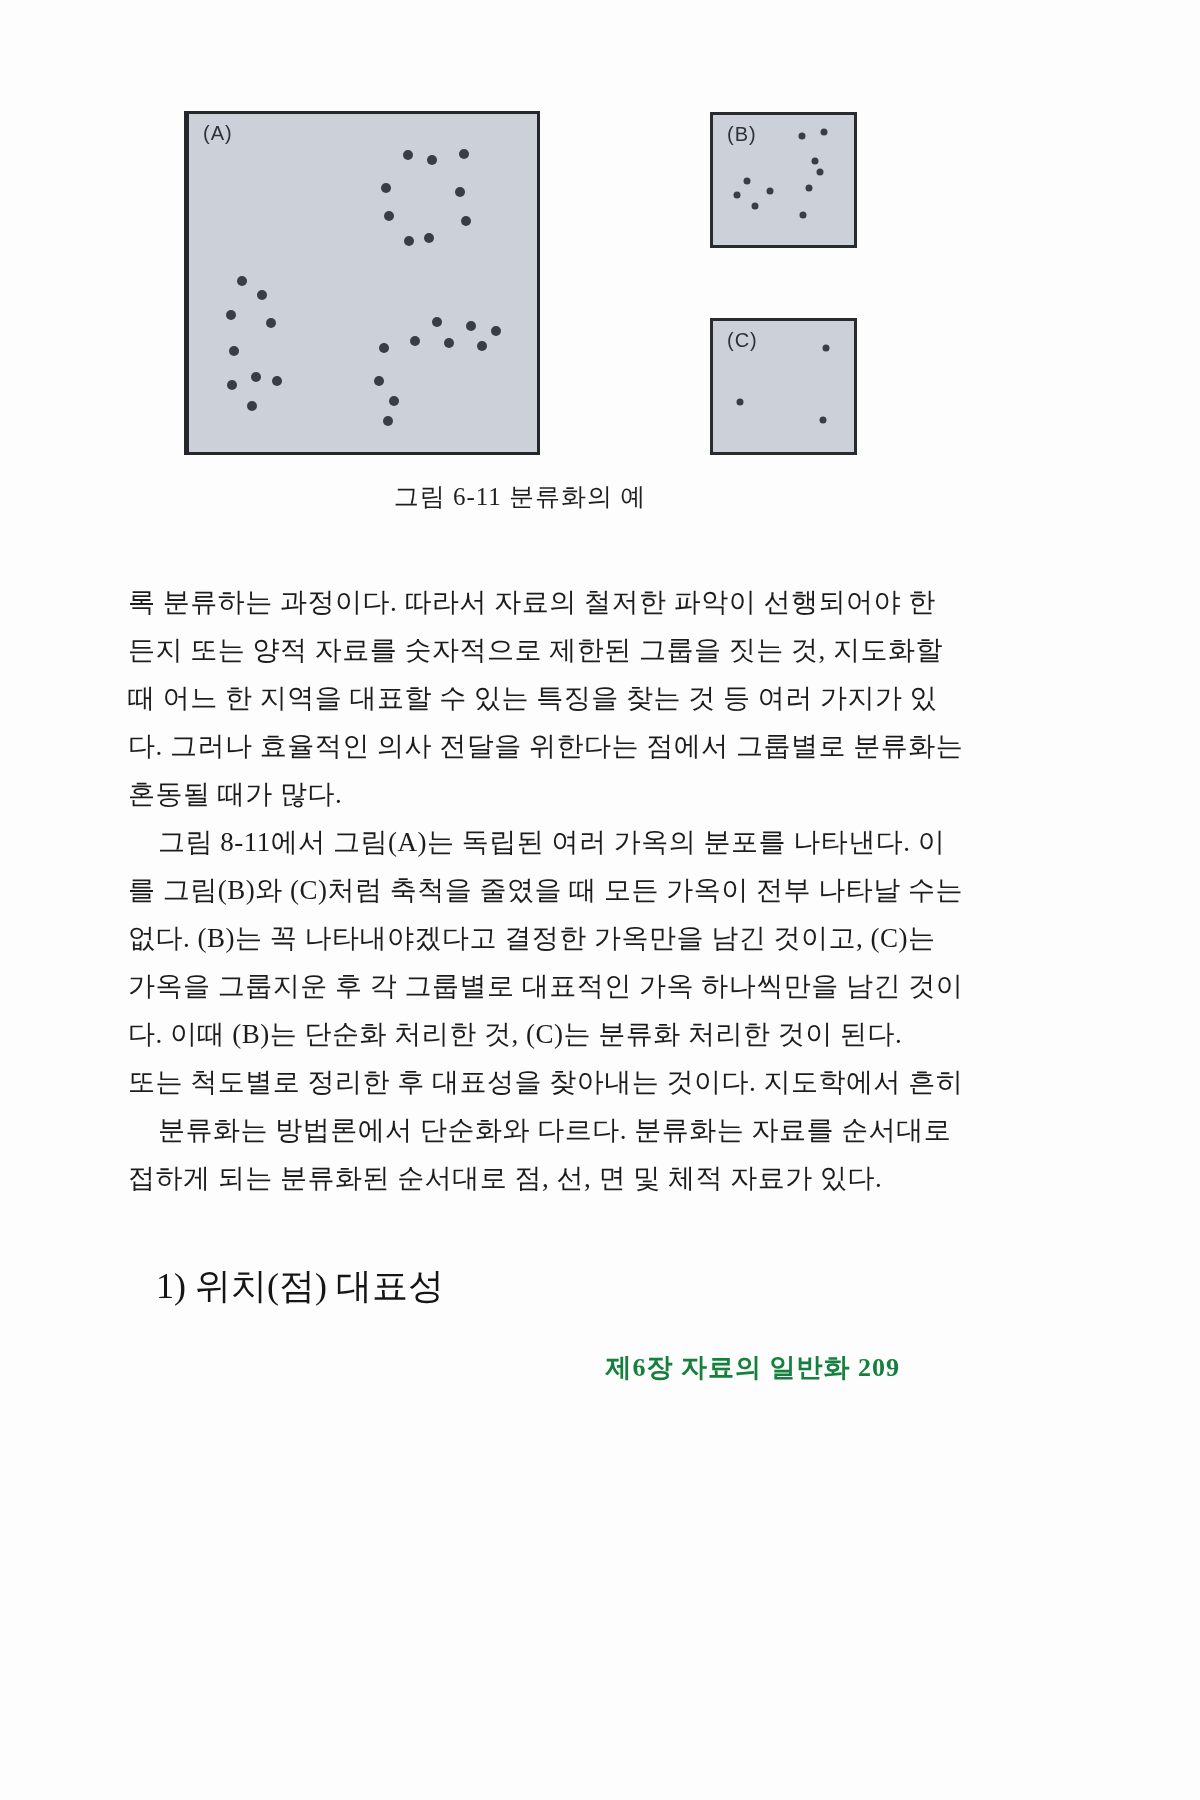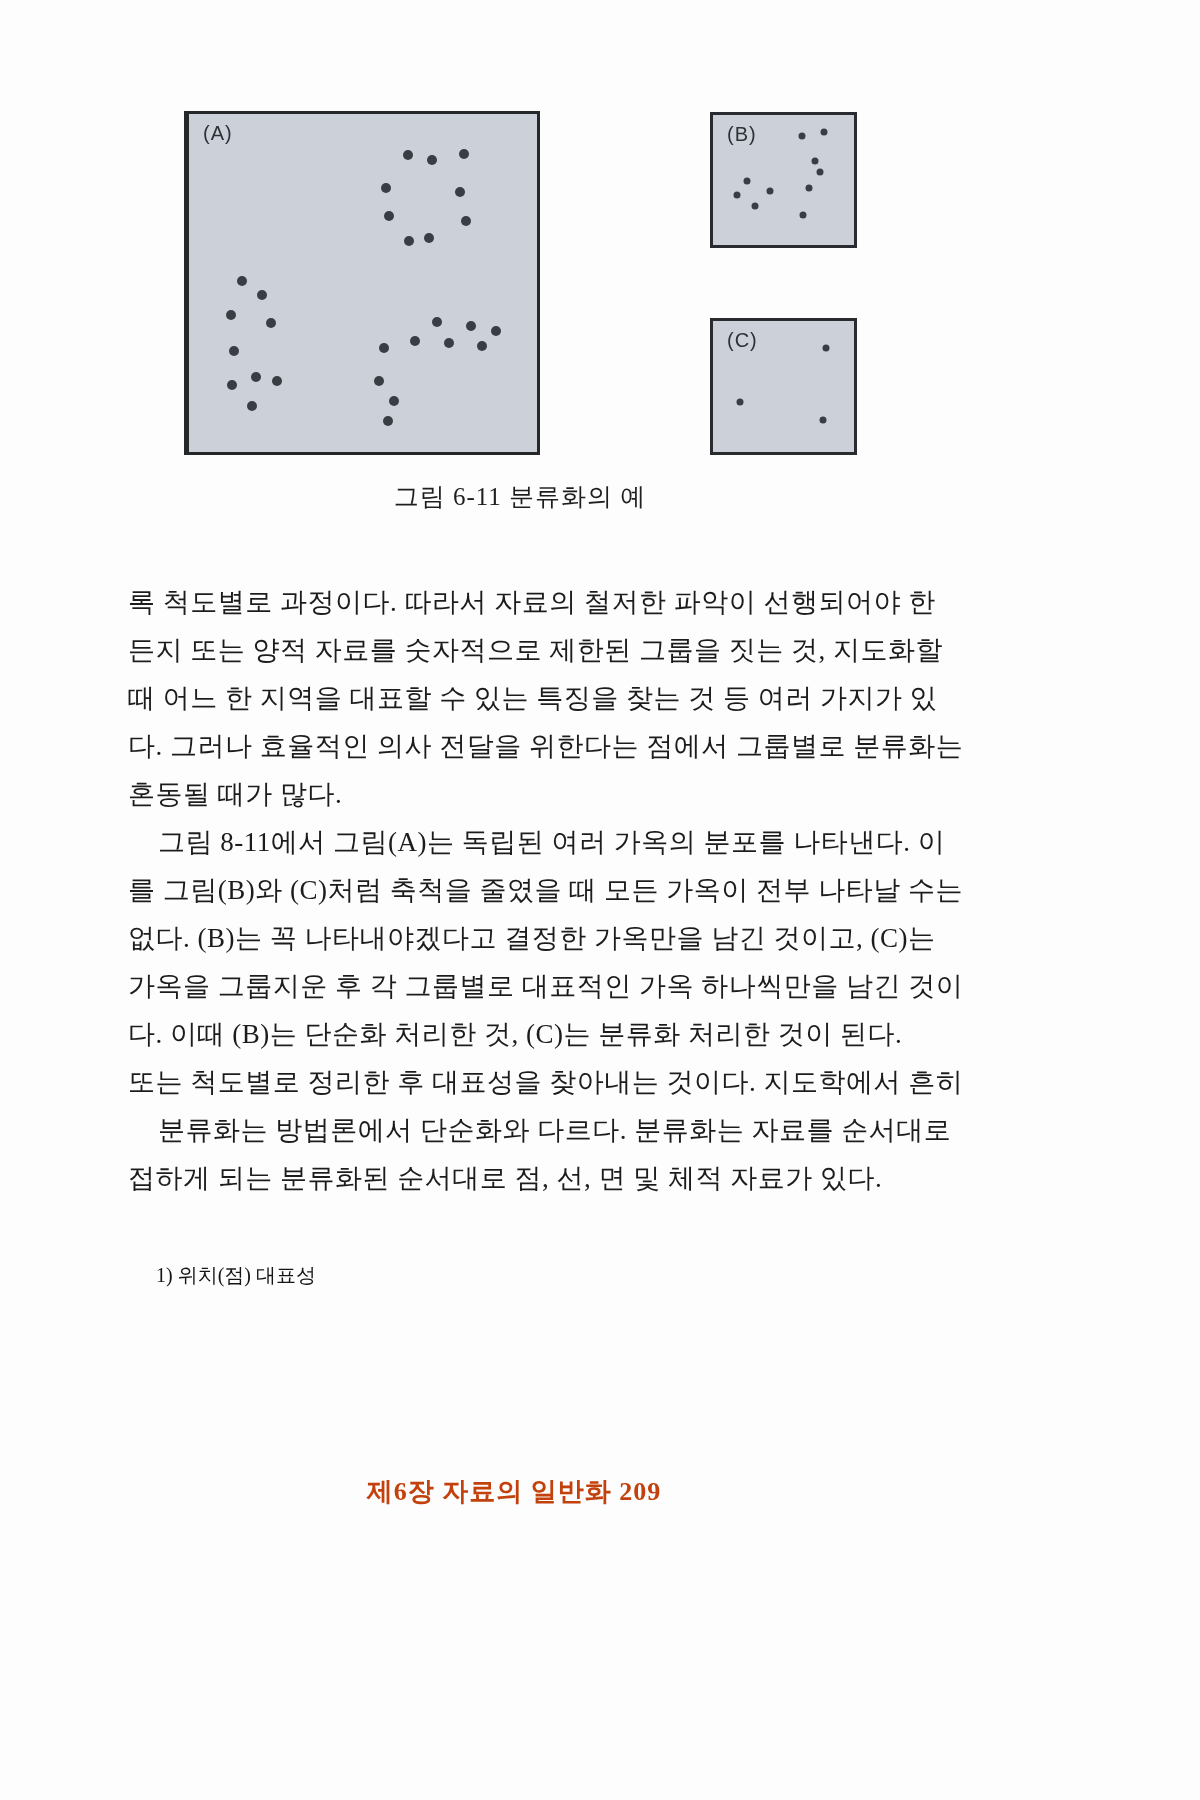--- a/index.html
+++ b/index.html
@@ -80,32 +80,32 @@
   .body-line.last {
     text-align-last: left;
   }
   .body-line.indent {
     text-indent: 30px;
   }
   .heading {
     position: absolute;
     left: 128px; top: 1262px;
     padding-left: 28px;
-    font-size: 20px;
+    font-size: 36px;
     color: #151515;
   }
   .footer {
     position: absolute;
-    left: 128px; top: 1474px;
+    left: 128px; top: 1350px;
     width: 772px;
-    text-align: center;
+    text-align: right;
     font-size: 26px;
     font-weight: bold;
     letter-spacing: 1px;
-    color: #c2410c;
+    color: #15803d;
   }
 </style>
 </head>
 <body>
 
 <div class="page">
 
   <div>
     <div class="panel panel-a" style="background: rgb(204, 209, 217);">
       <span class="panel-label">(A)</span>
@@ -154,21 +154,21 @@
     <div class="panel panel-c" style="background: rgb(204, 209, 217);">
       <span class="panel-label">(C)</span>
     <span class="dot" style="left: 113px; top: 27px; width: 7px; height: 7px; background: rgb(58, 61, 67);"></span>
         <span class="dot" style="left: 27px; top: 81px; width: 7px; height: 7px; background: rgb(58, 61, 67);"></span>
         <span class="dot" style="left: 110px; top: 99px; width: 7px; height: 7px; background: rgb(58, 61, 67);"></span>
       </div>
     <div class="caption">그림 6-11  분류화의 예</div>
   </div>
 
   <div class="body-text">
-      <div class="body-line">록 척도별로 과정이다. 따라서 자료의 철저한 파악이 선행되어야 한</div>
+      <div class="body-line">록 분류하는 과정이다. 따라서 자료의 철저한 파악이 선행되어야 한</div>
       <div class="body-line">든지 또는 양적 자료를 숫자적으로 제한된 그룹을 짓는 것, 지도화할</div>
       <div class="body-line">때 어느 한 지역을 대표할 수 있는 특징을 찾는 것 등 여러 가지가 있</div>
       <div class="body-line">다. 그러나 효율적인 의사 전달을 위한다는 점에서 그룹별로 분류화는</div>
       <div class="body-line last">혼동될 때가 많다.</div>
       <div class="body-line indent">그림 8-11에서 그림(A)는 독립된 여러 가옥의 분포를 나타낸다. 이</div>
       <div class="body-line">를 그림(B)와 (C)처럼 축척을 줄였을 때 모든 가옥이 전부 나타날 수는</div>
       <div class="body-line">없다. (B)는 꼭 나타내야겠다고 결정한 가옥만을 남긴 것이고, (C)는</div>
       <div class="body-line">가옥을 그룹지운 후 각 그룹별로 대표적인 가옥 하나씩만을 남긴 것이</div>
       <div class="body-line last">다. 이때 (B)는 단순화 처리한 것, (C)는 분류화 처리한 것이 된다.</div>
       <div class="body-line">또는 척도별로 정리한 후 대표성을 찾아내는 것이다. 지도학에서 흔히</div>

